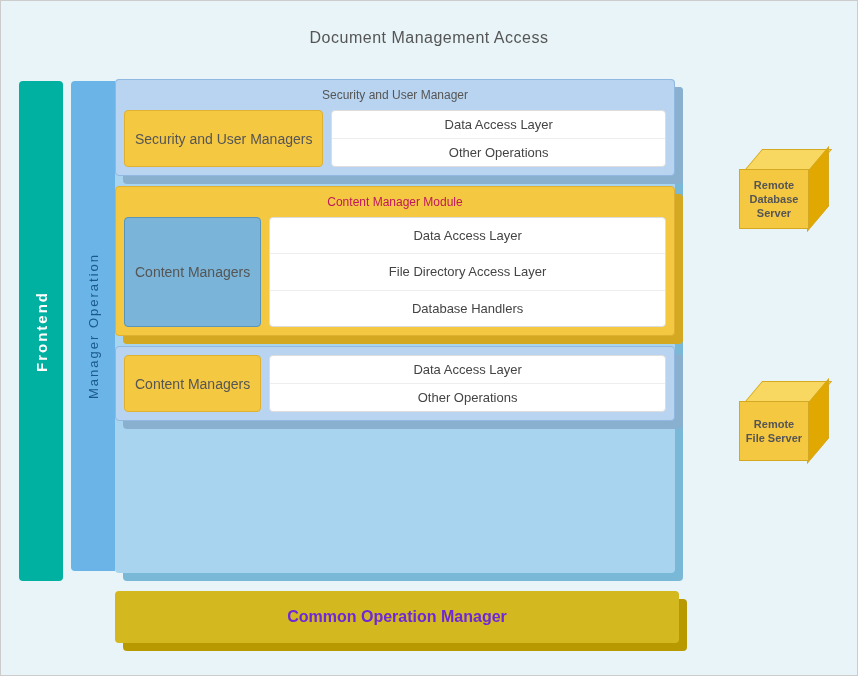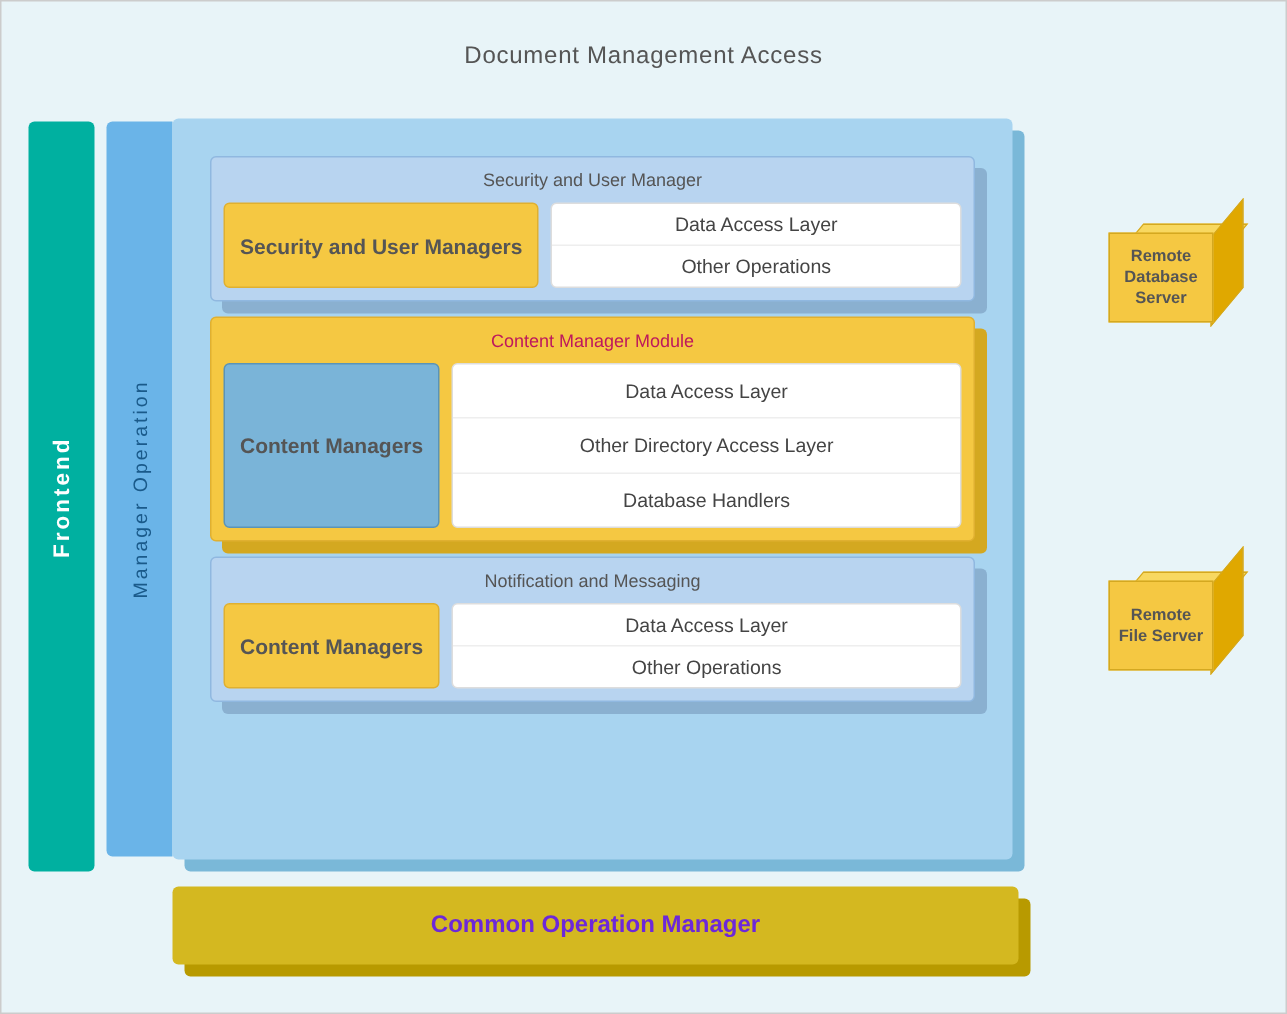--- a/index.html
+++ b/index.html
@@ -75,21 +75,21 @@
 
     
     .content-area {
       position: absolute;
       left: 114px;
       top: 78px;
       width: 560px;
       height: 494px;
       background: #a8d4f0;
       border-radius: 4px;
-      padding: 25px;
+      padding: 0;
     }
 
     
     .content-area-shadow {
       position: absolute;
       left: 122px;
       top: 86px;
       width: 560px;
       height: 494px;
       background: #7ab8d8;
@@ -142,21 +142,21 @@
       background: #f5c842;
       border: 1px solid #e0b030;
       border-radius: 4px;
       min-width: 115px;
       display: flex;
       align-items: center;
       justify-content: center;
       padding: 10px;
       text-align: center;
       font-size: 14px;
-      font-weight: bold;
+      font-weight: normal;
       color: #555;
     }
 
     
     .ops-panel {
       flex: 1;
       background: white;
       border-radius: 4px;
       border: 1px solid #ddd;
       display: flex;
@@ -247,21 +247,21 @@
     }
     .remote-file {
       position: absolute;
       right: 28px;
       top: 380px;
     }
 
     
     .server-box {
       width: 90px;
-      height: 66px;
+      height: 80px;
       position: relative;
     }
 
     .server-face-front {
       position: absolute;
       bottom: 0;
       left: 0;
       width: 70px;
       height: 60px;
       background: #f5c842;
@@ -342,31 +342,30 @@
     </div>
 
     <div class="module content-module">
       <div class="module-shadow" style="background:#d4a820;"></div>
       <div class="module-inner">
         <div class="module-title">Content Manager Module</div>
         <div class="module-body">
           <div class="manager-box" style="background:#7ab4d8; border-color:#5a94b8; min-height:110px;">Content Managers</div>
           <div class="ops-panel">
             <div class="ops-item">Data Access Layer</div>
-            <div class="ops-item">Other Directory Access Layer</div>
+            <div class="ops-item">File Directory Access Layer</div>
             <div class="ops-item">Database Handlers</div>
           </div>
         </div>
       </div>
     </div>
 
     <div class="module notif-module">
       <div class="module-shadow" style="background:#8ab0d0;"></div>
       <div class="module-inner">
-        <div class="module-title">Notification and Messaging</div>
         <div class="module-body">
           <div class="manager-box">Content Managers</div>
           <div class="ops-panel">
             <div class="ops-item">Data Access Layer</div>
             <div class="ops-item">Other Operations</div>
           </div>
         </div>
       </div>
     </div>
 

